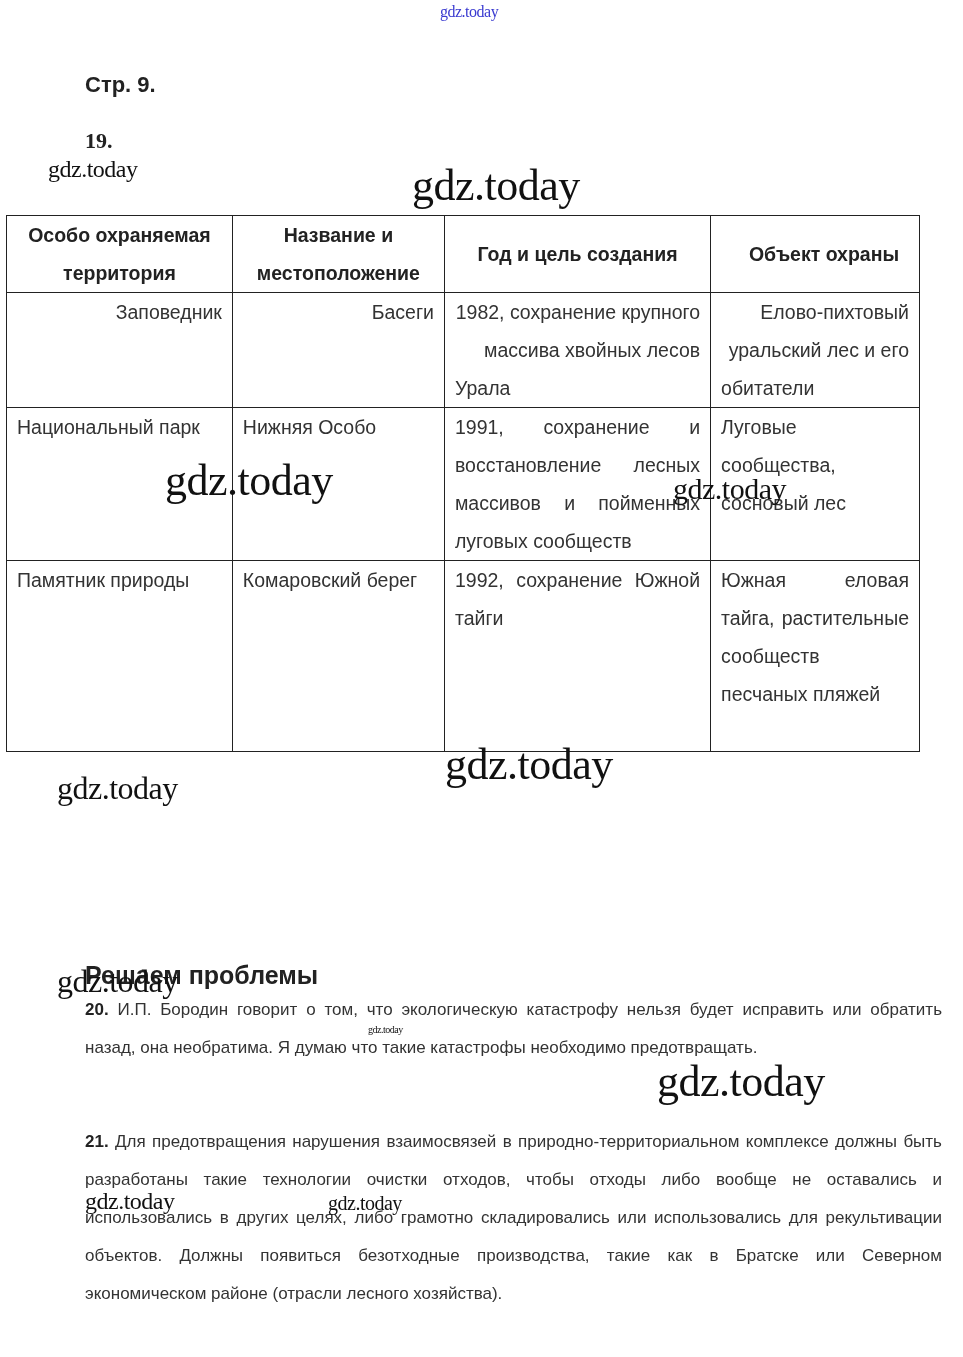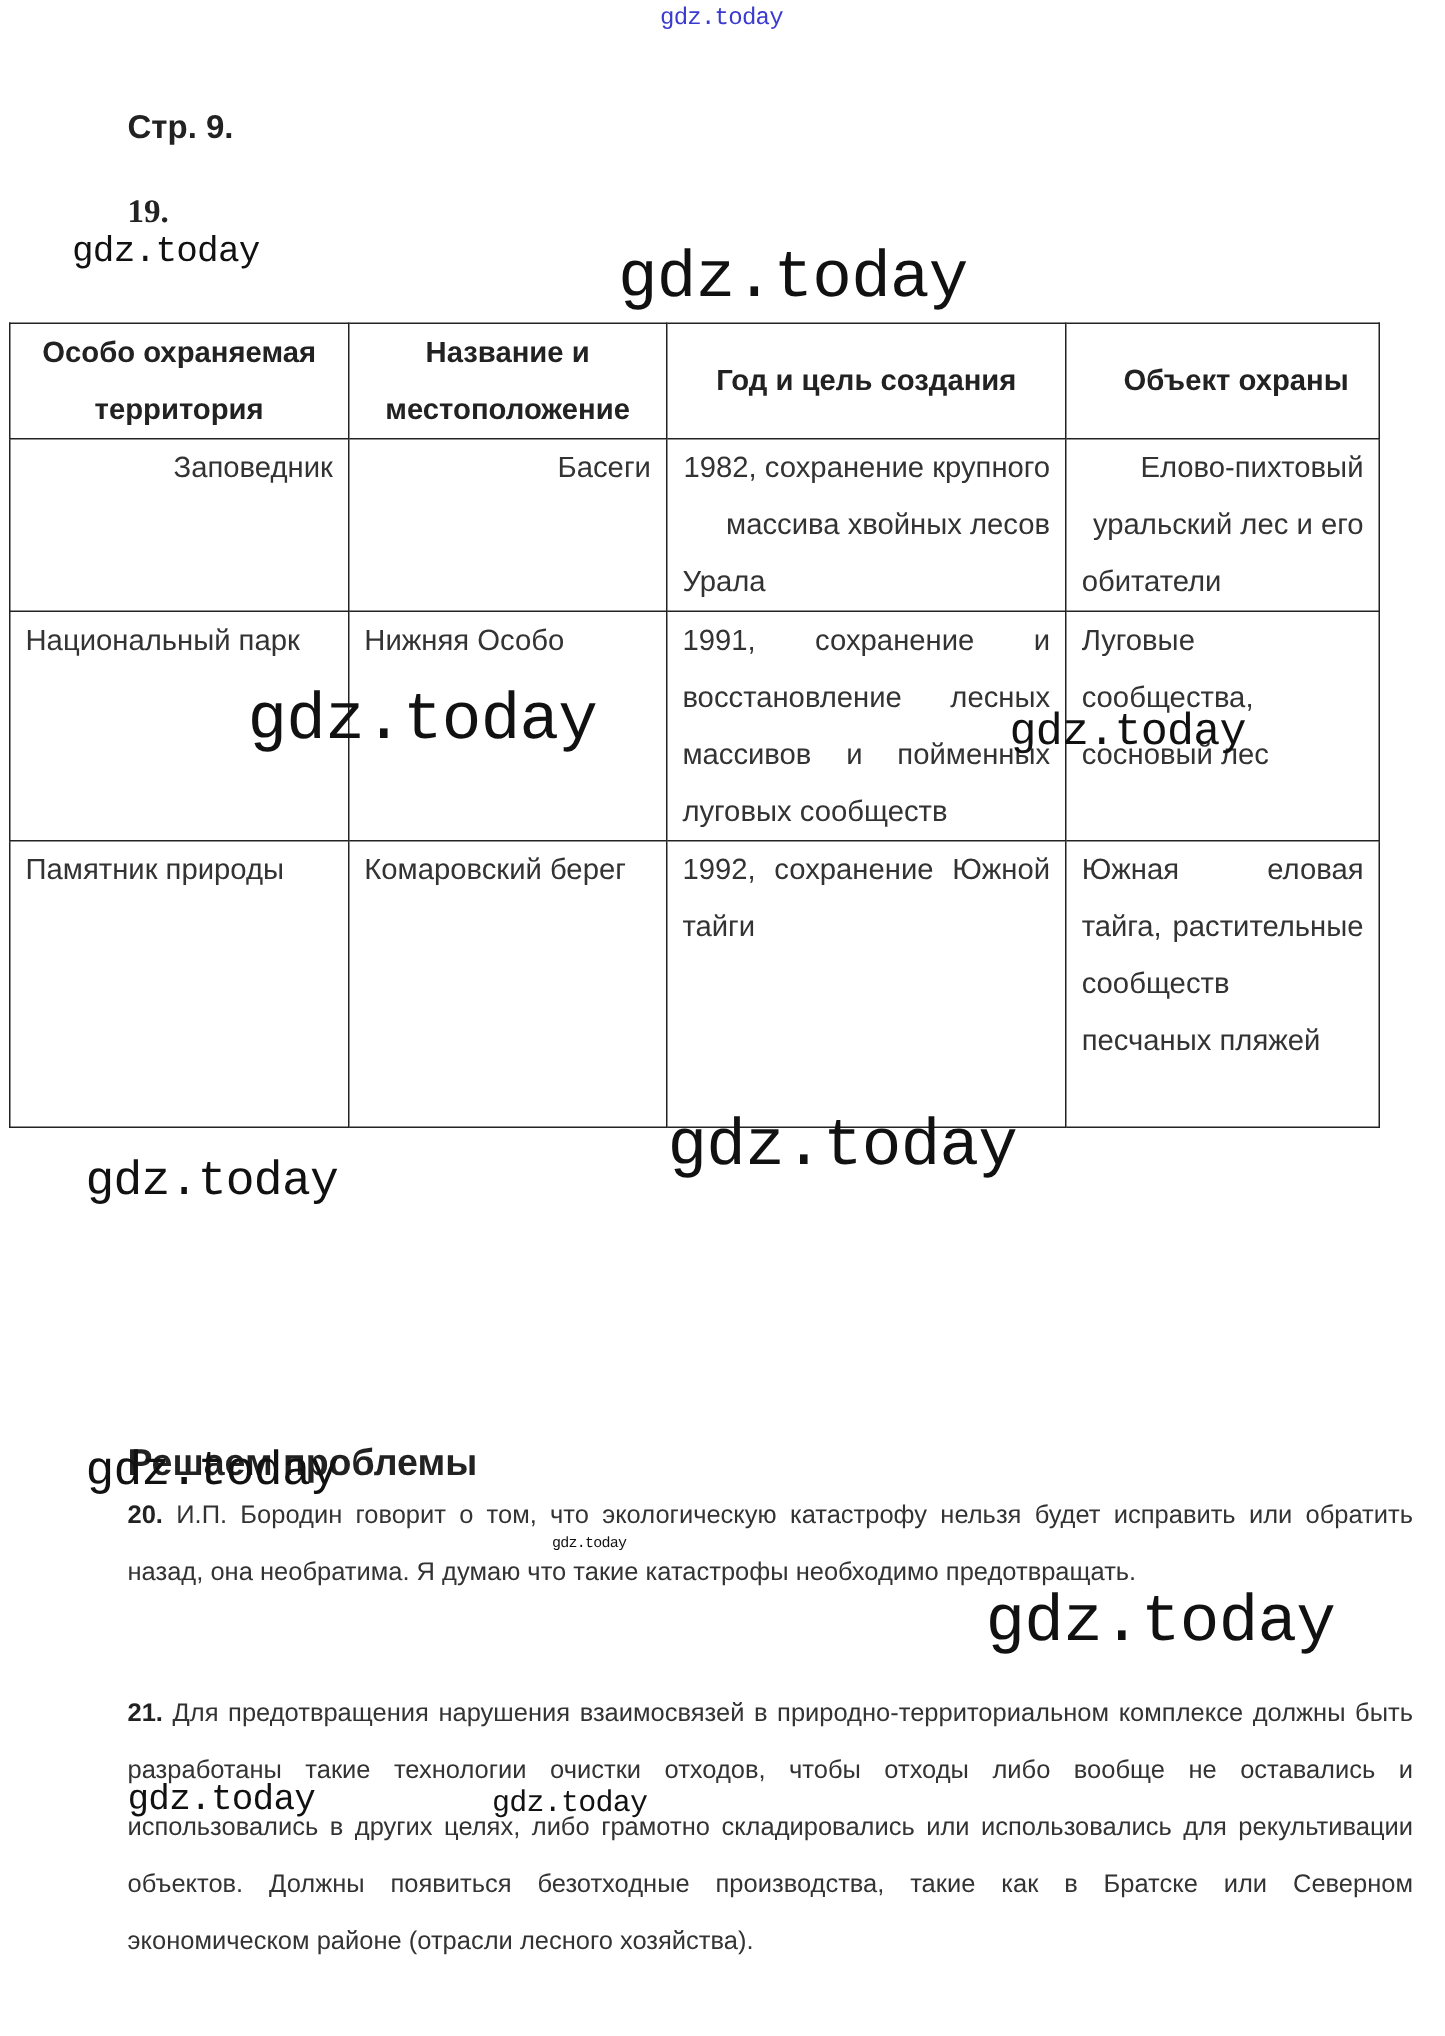--- a/index.html
+++ b/index.html
@@ -2,21 +2,21 @@
 <html><head>
   <meta charset="utf-8">
   <style>
     html, body { margin: 0; padding: 0; background: #ffffff; }
     body {
       width: 963px; height: 1357px; position: relative; overflow: hidden;
       font-family: "Liberation Sans", sans-serif; color: #333333;
     }
     .abs { position: absolute; }
     .heading { font-weight: bold; font-size: 22px; color: #222222; }
-    .wm { font-family: Liberation Mono, monospace; font-weight: 200; color: #111111; letter-spacing: -0.5px; white-space: nowrap; line-height: 1; pointer-events: none; }
+    .wm { font-family: Liberation Serif, serif; font-weight: 200; color: #111111; letter-spacing: -0.5px; white-space: nowrap; line-height: 1; pointer-events: none; }
     .wm-top { color: #3a3ad0; font-size: 16px; }
     table.main {
       position: absolute; left: 6px; top: 183px; width: 914px;
       border-collapse: collapse; table-layout: fixed;
       font-size: 19.5px; color: #333333; margin-top: 32px;
     }
     table.main td, table.main th {
       border: 1px solid #222222; vertical-align: top;
       padding: 0 10px 0 10px; line-height: 38px;
     }

